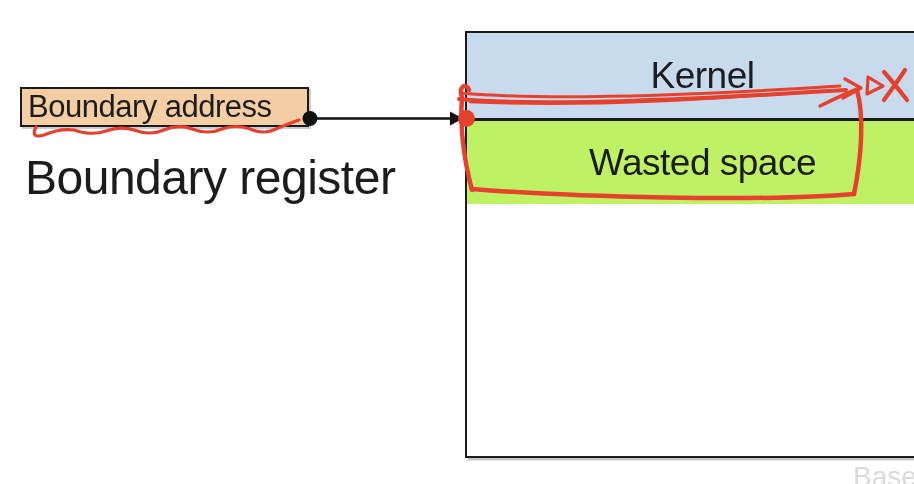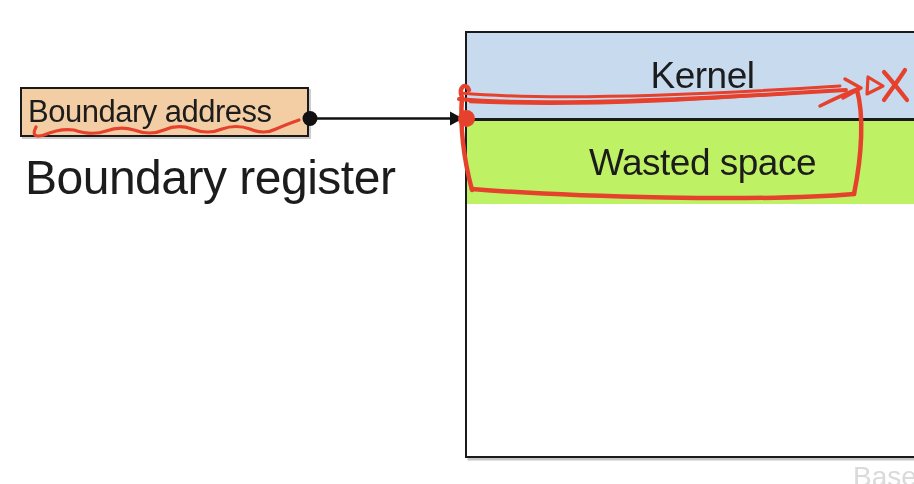--- a/index.html
+++ b/index.html
@@ -2,21 +2,21 @@
 <html><head>
 <meta charset="utf-8">
 <style>
   html, body { margin: 0; padding: 0; background: #ffffff; }
   .canvas {
     position: relative; width: 914px; height: 484px;
     background: #ffffff; overflow: hidden;
     font-family: "Liberation Sans", sans-serif; color: #1c1c1c;
   }
   .baddr-box {
-    position: absolute; left: 20px; top: 87px; width: 289px; height: 50px;
+    position: absolute; left: 20px; top: 87px; width: 289px; height: 40px;
     box-sizing: border-box; border: 2px solid #1a1a1a;
     display: flex; align-items: center; padding-left: 6px;
     box-shadow: 2px 2px 0 rgba(110,110,110,0.35);
   }
   .baddr-text { font-size: 31px; letter-spacing: -0.5px; white-space: nowrap; }
   .breg-caption {
     position: absolute; left: 25px; top: 152px;
     font-size: 48px; line-height: 1.1; letter-spacing: -0.5px; white-space: nowrap;
   }
   .mem-box {

